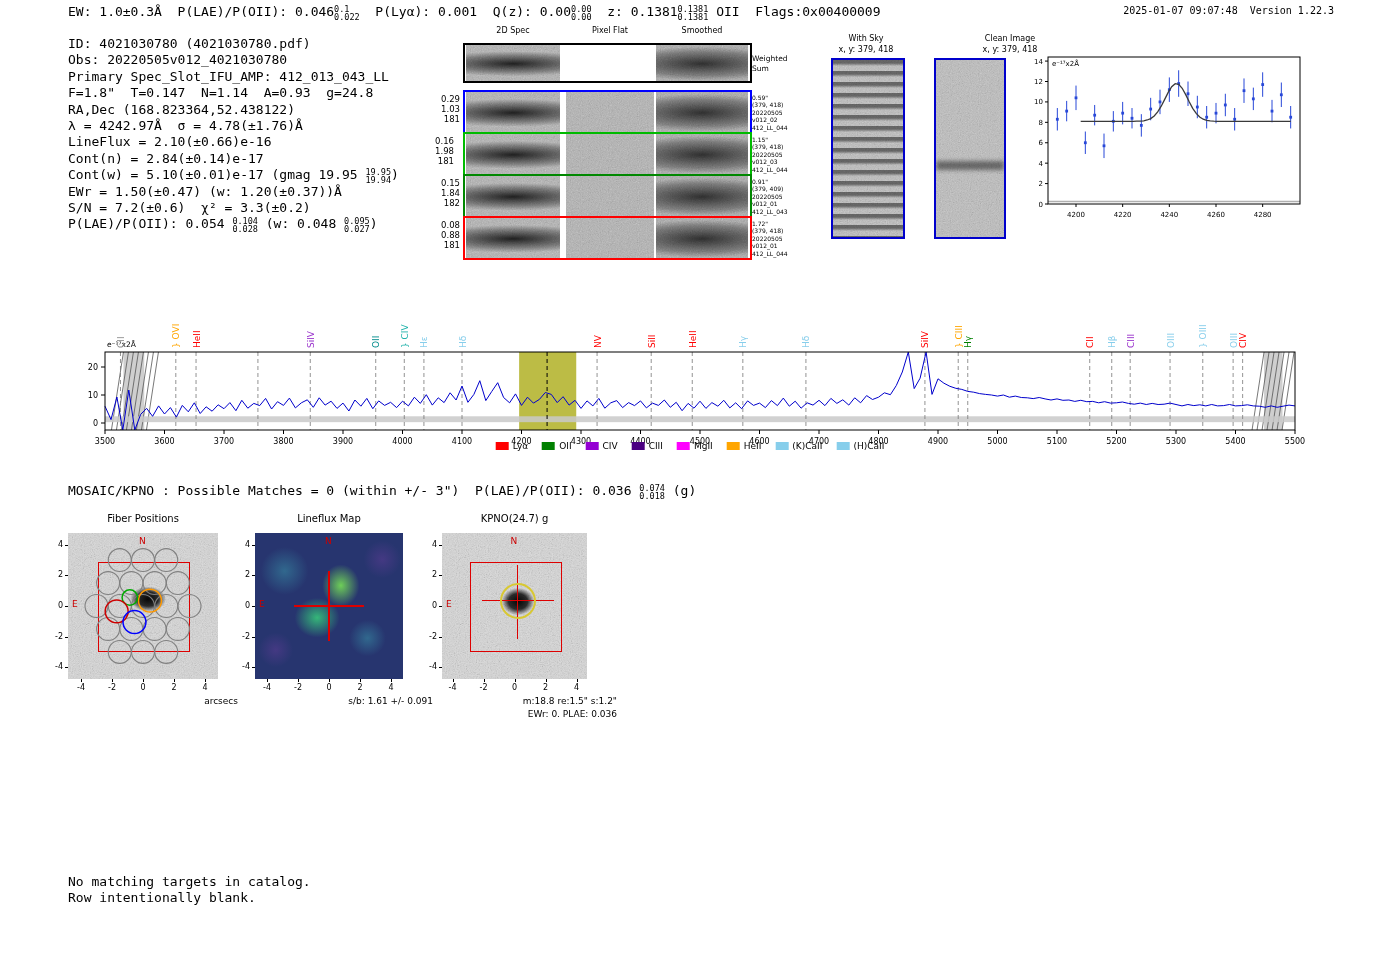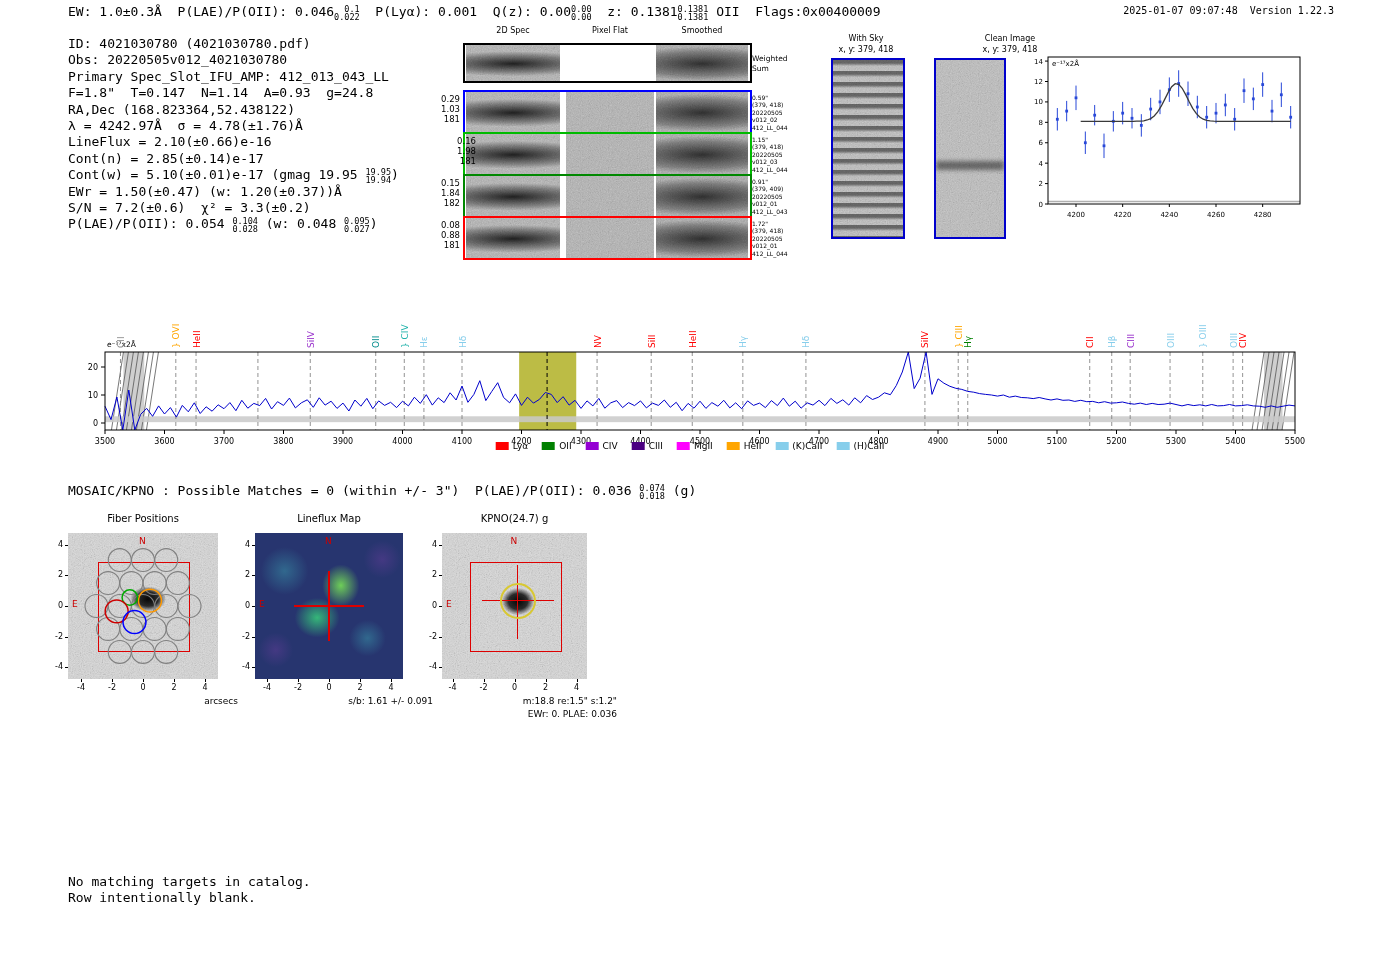--- a/index.html
+++ b/index.html
@@ -3,21 +3,21 @@
 <meta charset="utf-8">
 <style>
   html,body{margin:0;padding:0;background:#fff}
   #page{position:relative;width:1400px;height:953px;background:#fff;color:#000;
         font-family:"DejaVu Sans Mono","Liberation Mono",monospace;overflow:hidden}
   .abs{position:absolute}
   #topline{left:68px;top:4px;font-size:13px;white-space:pre}
   #topright{right:66px;top:5px;font-size:10px;white-space:pre}
   #info-block{left:68px;top:36px;font-size:13px;line-height:16.4px}
   #info-block div{white-space:pre;height:16.4px}
-  .frac{display:inline-block;vertical-align:-4px;line-height:0.95;font-size:8.5px;text-align:right}
+  .frac{display:inline-block;vertical-align:-4px;line-height:0.95;font-size:8.5px;text-align:left}
   .frac span{display:block}
   .s2title{font:8px "DejaVu Sans","Liberation Sans",sans-serif;text-align:center}
   .llab{font:8.5px "DejaVu Sans","Liberation Sans",sans-serif;text-align:right;line-height:10px}
   .rlab{font:6px "DejaVu Sans","Liberation Sans",sans-serif;line-height:7.4px;white-space:pre}
   .rlab0{font:7.5px "DejaVu Sans","Liberation Sans",sans-serif;line-height:9.5px}
   .strip{position:absolute;overflow:hidden}
   .smudge{position:absolute;left:0;right:0;top:0;bottom:0;
           background:radial-gradient(120% 42% at 50% 52%, rgba(0,0,0,0.82), rgba(0,0,0,0.3) 55%, rgba(0,0,0,0) 82%)}
   .smudge2{position:absolute;left:0;right:0;top:0;bottom:0;
           background:radial-gradient(115% 55% at 50% 52%, rgba(0,0,0,0.72), rgba(0,0,0,0.28) 60%, rgba(0,0,0,0) 85%)}
@@ -75,21 +75,21 @@
   <div class="abs" id="topright"><span>2025-01-07 09:07:48</span><span>  </span><span>Version 1.22.3</span></div>
 
   <div class="abs" id="info-block">
       <div>ID: 4021030780 (4021030780.pdf)</div>
       <div>Obs: 20220505v012_4021030780</div>
       <div>Primary Spec_Slot_IFU_AMP: 412_013_043_LL</div>
       <div>F=1.8"  T=0.147  N=1.14  A=0.93  g=24.8</div>
       <div>RA,Dec (168.823364,52.438122)</div>
       <div>λ = 4242.97Å  σ = 4.78(±1.76)Å</div>
       <div>LineFlux = 2.10(±0.66)e-16</div>
-      <div>Cont(n) = 2.85(±0.14)e-17</div>
+      <div>Cont(n) = 2.84(±0.14)e-17</div>
       <div>Cont(w) = 5.10(±0.01)e-17 (gmag 19.95 <span class="frac"><span>19.95</span><span>19.94</span></span>)</div>
       <div>EWr = 1.50(±0.47) (w: 1.20(±0.37))Å</div>
       <div>S/N = 7.2(±0.6)  χ² = 3.3(±0.2)</div>
       <div>P(LAE)/P(OII): 0.054 <span class="frac"><span>0.104</span><span>0.028</span></span> (w: 0.048 <span class="frac"><span>0.095</span><span>0.027</span></span>)</div>
     </div>
 
   <div class="abs" id="spec2d-panel">
       <div class="abs s2title" style="left:466px;top:26px;width:94px">2D Spec</div>
       <div class="abs s2title" style="left:566px;top:26px;width:88px">Pixel Flat</div>
       <div class="abs s2title" style="left:656px;top:26px;width:92px">Smoothed</div>
@@ -146,21 +146,21 @@
         </svg>
       </div>
       <div class="strip" style="left:656px;top:134px;width:92px;height:40px">
         <svg class="noisebg" width="92" height="40">
           <rect width="100%" height="100%" fill="#a8a8a8"></rect>
           <rect width="100%" height="100%" filter="url(#fGrain)"></rect>
         </svg>
         <div class="smudge2"></div>
       </div>
       <div class="abs" style="left:463px;top:132px;width:285px;height:40px;border:2px solid #00bb00"></div>
-      <div class="abs llab" style="left:434px;top:136px;width:42px">0.16<br>1.98<br>181</div>
+      <div class="abs llab" style="left:412px;top:136px;width:42px">0.16<br>1.98<br>181</div>
       <div class="abs rlab" style="left:752px;top:136px;width:60px">1.15"<br>(379, 418)<br>20220505<br>v012_03<br>412_LL_044</div>
       <div class="strip" style="left:466px;top:176px;width:94px;height:40px">
         <svg class="noisebg" width="94" height="40">
           <rect width="100%" height="100%" fill="#b2b2b2"></rect>
           <rect width="100%" height="100%" filter="url(#fGrain)"></rect>
         </svg>
         <div class="smudge"></div>
       </div>
       <div class="strip" style="left:566px;top:176px;width:88px;height:40px">
         <svg class="noisebg" width="88" height="40">

